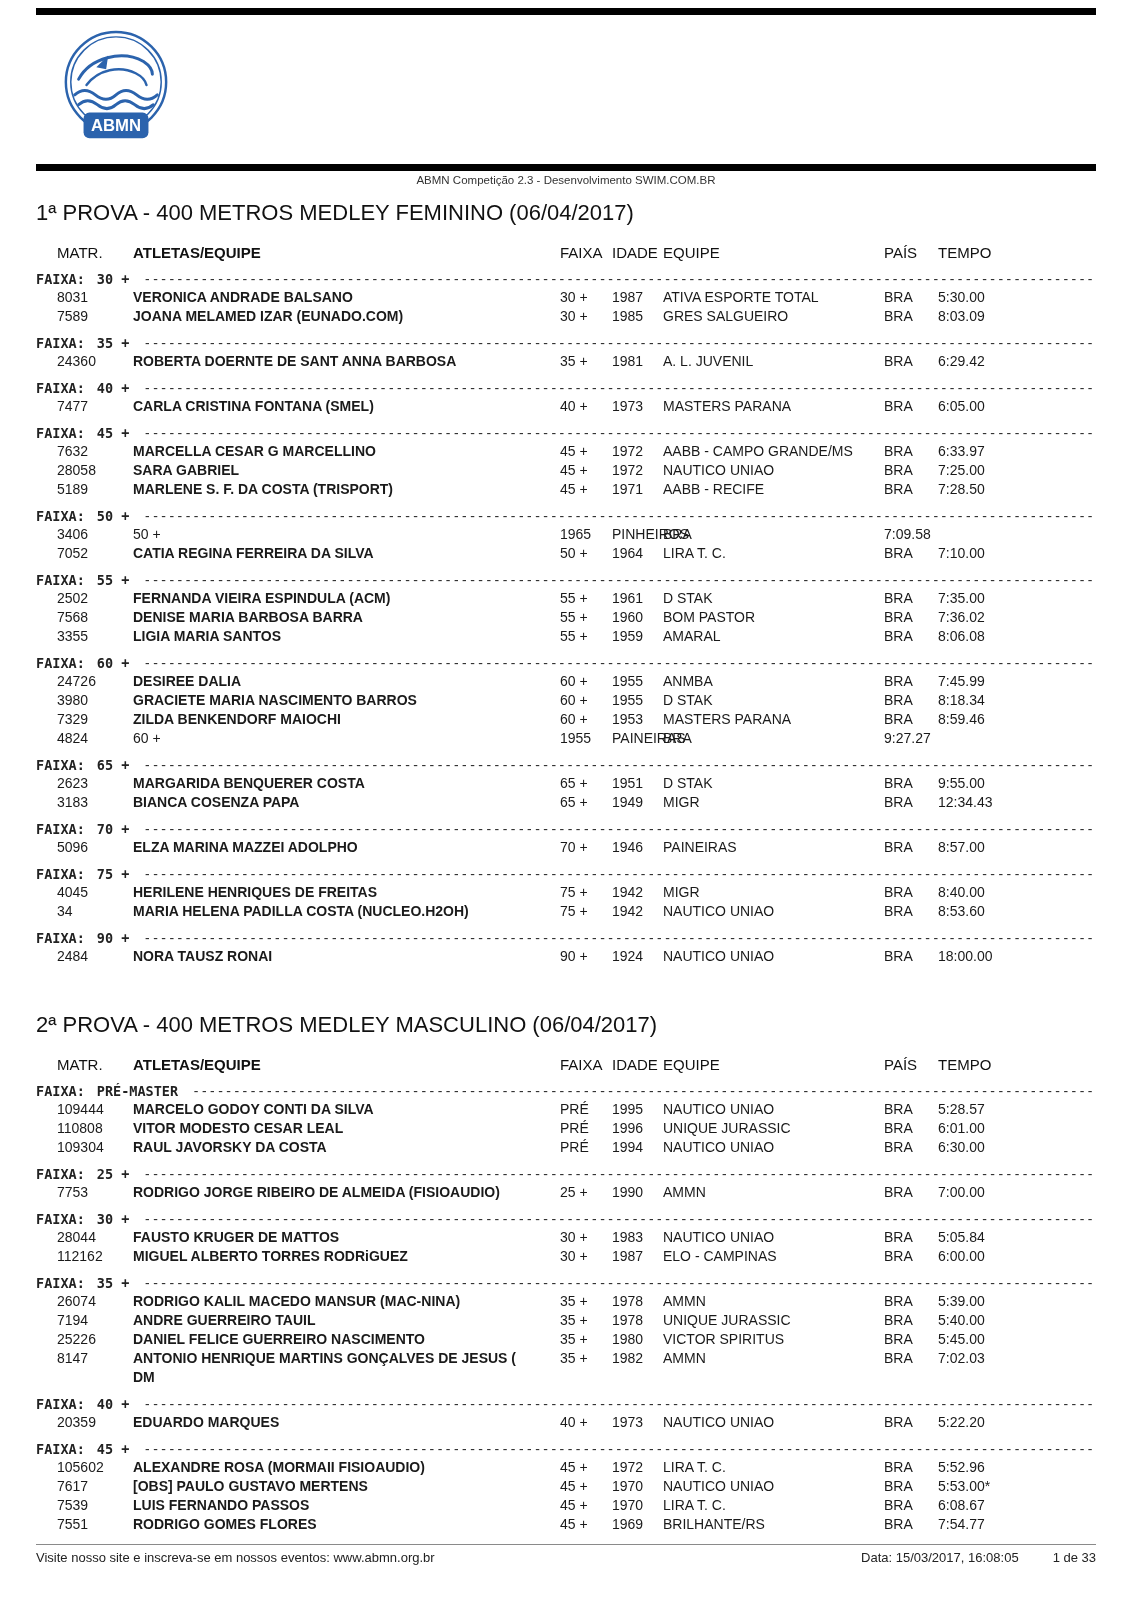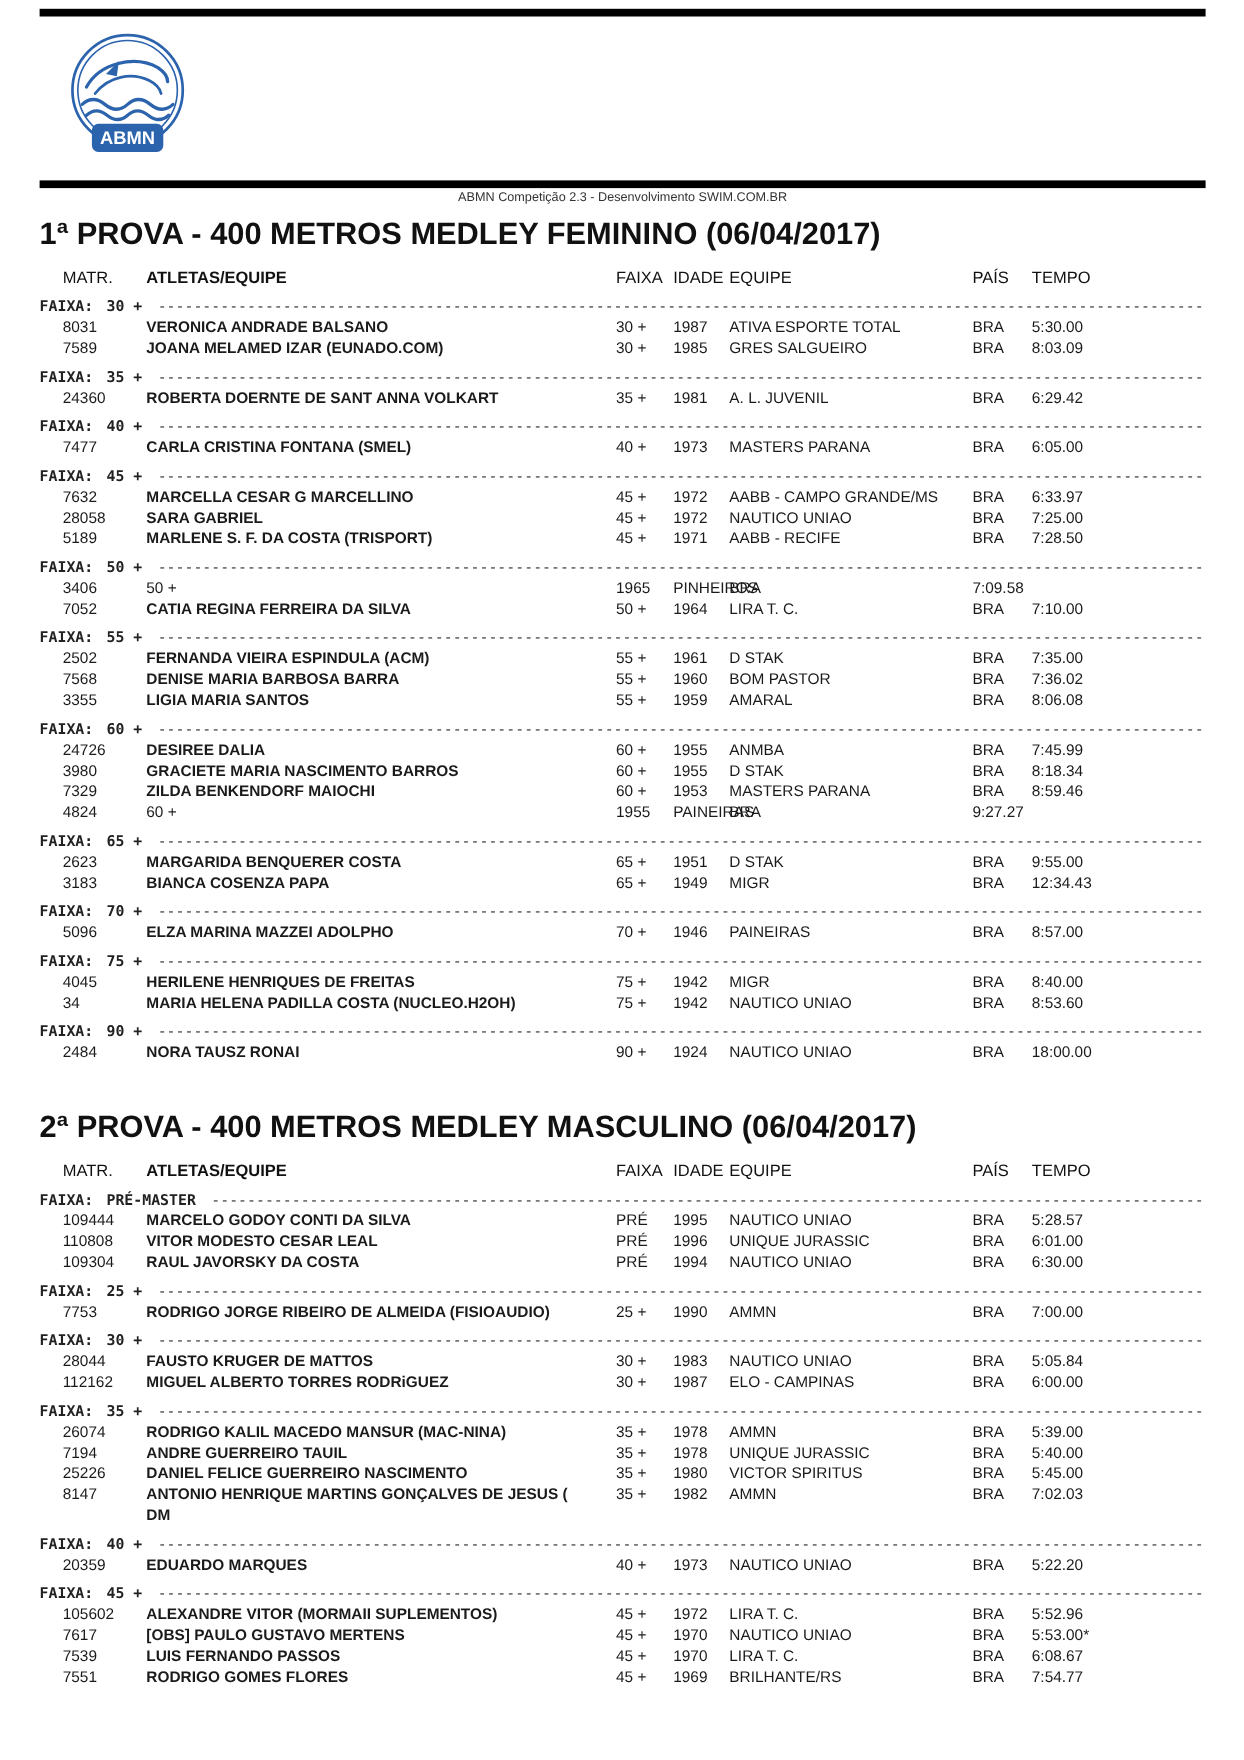--- a/index.html
+++ b/index.html
@@ -31,21 +31,21 @@
   .logo-wrap { width:118px; height:120px; flex:0 0 auto; }
   .header-text { padding-top:2px; }
   .doc-title { font-size:30px; font-weight:bold; line-height:36px; color:#222; }
   .doc-subtitle { font-size:23px; line-height:29px; margin-top:2px; color:#222; }
   .doc-dates { font-size:17px; line-height:21px; margin-top:16px; color:#222; }
   .doc-venue { font-size:17px; line-height:21px; color:#222; }
 
   .credit { margin-top:3px; text-align:center; font-size:11.5px; color:#333; }
 
   .event-section { padding-top:0; }
-  .event-title { font-size:28px; font-weight:bold; margin-top:14px; line-height:26px; color:#111; }
+  .event-title { font-size:22px; font-weight:normal; margin-top:14px; line-height:26px; color:#111; }
   #events .event-section + .event-section .event-title { margin-top:46px; }
 
   .grid-row {
     display:grid;
     grid-template-columns:76px 427px 52px 51px 221px 54px auto;
     padding-left:21px;
     align-items:start;
   }
   .col-header-row { margin-top:18px; font-size:15px; font-weight:bold; line-height:18px; color:#111; }
 
@@ -161,21 +161,21 @@
 
   <div class="group">
     <div class="faixa-line">
       <span class="faixa-prefix">FAIXA:</span>
       <span class="faixa-value">35 +</span>
       <span class="dash-fill"></span>
     </div>
     <div>
   <div class="grid-row data-row">
     <span class="cell-matr">24360</span>
-    <span class="cell-name">ROBERTA DOERNTE DE SANT ANNA VOLKART</span>
+    <span class="cell-name">ROBERTA DOERNTE DE SANT ANNA BARBOSA</span>
     <span class="cell-faixa">35 +</span>
     <span class="cell-idade">1981</span>
     <span class="cell-equipe">A. L. JUVENIL</span>
     <span class="cell-pais">BRA</span>
     <span class="cell-tempo">6:29.42</span>
   </div>
 </div>
   </div>
 
   <div class="group">
@@ -619,21 +619,21 @@
 
   <div class="group">
     <div class="faixa-line">
       <span class="faixa-prefix">FAIXA:</span>
       <span class="faixa-value">45 +</span>
       <span class="dash-fill"></span>
     </div>
     <div>
   <div class="grid-row data-row">
     <span class="cell-matr">105602</span>
-    <span class="cell-name">ALEXANDRE VITOR (MORMAII SUPLEMENTOS)</span>
+    <span class="cell-name">ALEXANDRE ROSA (MORMAII FISIOAUDIO)</span>
     <span class="cell-faixa">45 +</span>
     <span class="cell-idade">1972</span>
     <span class="cell-equipe">LIRA T. C.</span>
     <span class="cell-pais">BRA</span>
     <span class="cell-tempo">5:52.96</span>
   </div>
 
   <div class="grid-row data-row">
     <span class="cell-matr">7617</span>
     <span class="cell-name">[OBS] PAULO GUSTAVO MERTENS</span>
@@ -662,14 +662,21 @@
     <span class="cell-equipe">BRILHANTE/RS</span>
     <span class="cell-pais">BRA</span>
     <span class="cell-tempo">7:54.77</span>
   </div>
 </div>
   </div>
 </div>
   </section>
 </main>
 
+  <div class="footer">
+    <span class="footer-left">Visite nosso site e inscreva-se em nossos eventos: www.abmn.org.br</span>
+    <span class="footer-right">
+      <span>Data: 15/03/2017, 16:08:05</span>
+      <span>1 de 33</span>
+    </span>
+  </div>
 
 </div>
 
 </body></html>

